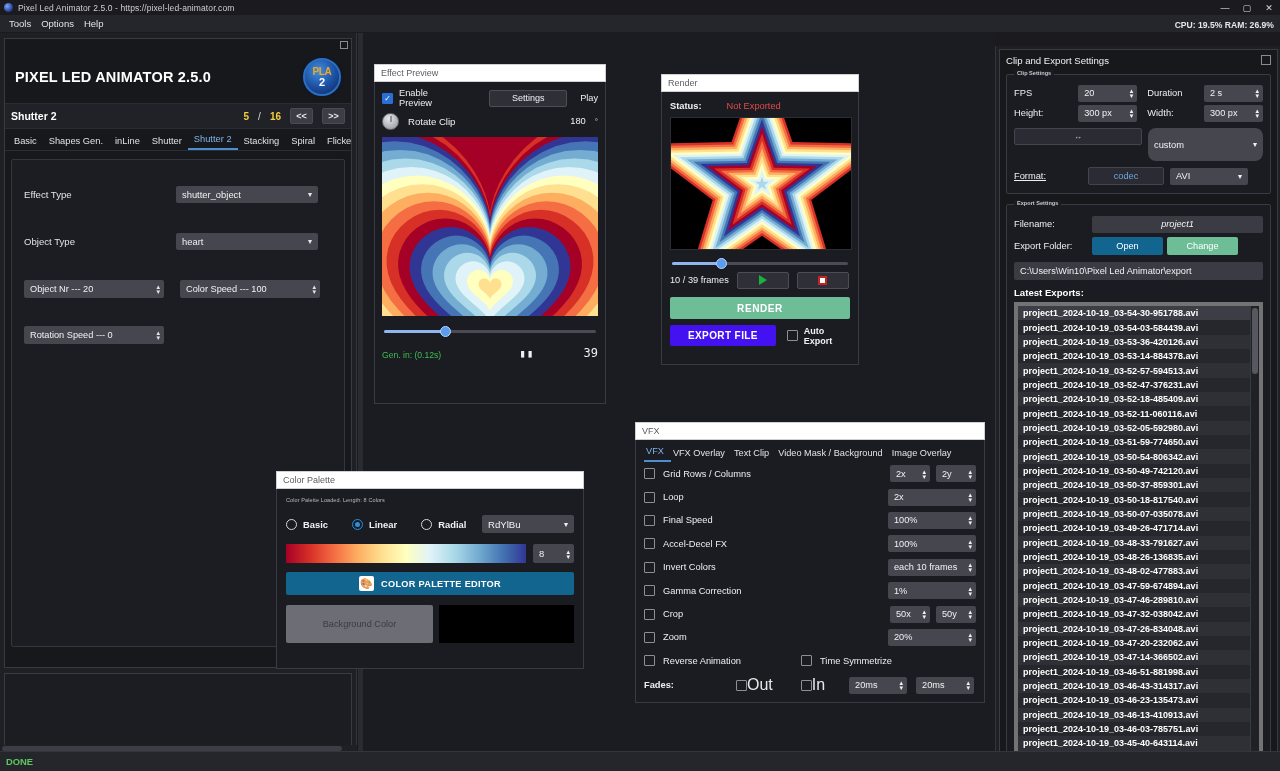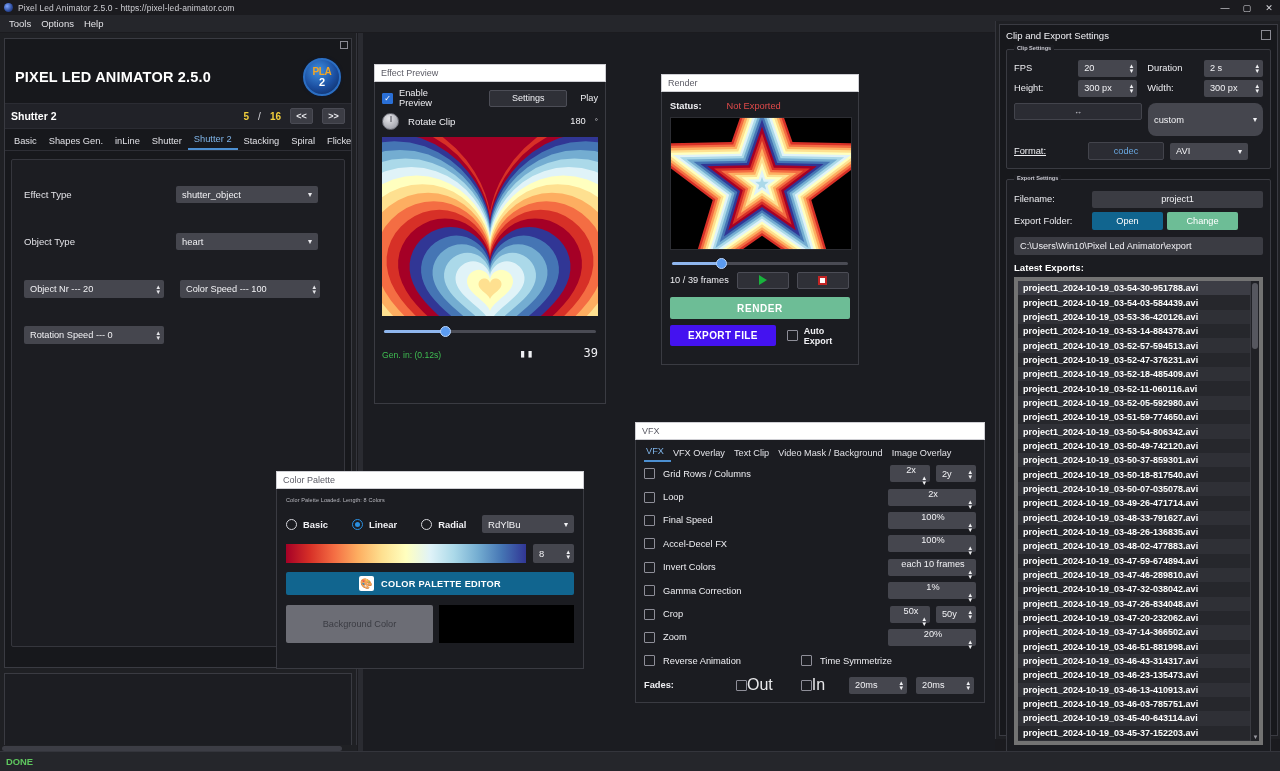--- a/index.html
+++ b/index.html
@@ -300,27 +300,27 @@
   .vfxrow { display: flex; align-items: center; height: 23.4px; }
   .vfxrow .vlbl { font-size: 9.3px; color: #eeeef2; margin-left: 8px; }
   .vsp {
     height: 17px; background: #45464e; border-radius: 2px; display: flex;
     align-items: center; padding: 0 4px 0 6px; font-size: 9.2px; color: #f2f2f5;
   }
   .vsp .arrows { margin-left: auto; display: flex; flex-direction: column; line-height: 5px; font-size: 7px; }
   .w-narrow { width: 40px; }
   .w-wide { width: 88px; }
   .w-mid { width: 40px; }
-  .spacer { margin-left: auto; flex-direction: column; }
+  .spacer { margin-left: auto; }
   .fadesrow { display: flex; align-items: center; height: 25px; gap: 0; }
   .fadesrow .fl { font-size: 9.3px; color: #eeeef2; font-weight: bold; }
 
   
   #rightpanel {
-    left: 995px; top: 21px; width: 285px; height: 718px; background: #1f2024;
+    left: 995px; top: 46px; width: 285px; height: 718px; background: #1f2024;
     border-left: 1px solid #34353c;
   }
   #rightDock {
     position: absolute; left: 3px; top: 3px; width: 279px; height: 712px;
     background: #17181c; border: 1px solid #3a3b42;
   }
   .rp-header {
     height: 20px; display: flex; align-items: center; padding: 0 6px;
     background: #17181c;
   }
@@ -364,21 +364,21 @@
   .fmtsel {
     width: 78px; height: 17px; background: #45464e; border-radius: 2px;
     display: flex; align-items: center; padding: 0 6px; font-size: 9.3px; color: #f2f2f5;
   }
   .fmtsel .chev { margin-left: auto; font-size: 8px; }
   .erow { display: flex; align-items: center; height: 22px; }
   .erow .el { font-size: 9.3px; color: #eeeef2; width: 78px; }
   .efield {
     flex: 1; height: 17px; background: #3b3c43; border-radius: 2px;
     display: flex; align-items: center; justify-content: center;
-    font-size: 9.2px; color: #f2f2f5;
+    font-size: 9.2px; color: #f2f2f5; font-style: italic;
   }
   .obtn {
     width: 71px; height: 18px; background: #11658f; border-radius: 2px;
     display: flex; align-items: center; justify-content: center;
     font-size: 9.2px; color: #ffffff;
   }
   .cbtn {
     width: 71px; height: 18px; background: #6dbd96; border-radius: 2px;
     margin-left: 4px; display: flex; align-items: center; justify-content: center;
     font-size: 9.2px; color: #ffffff;

